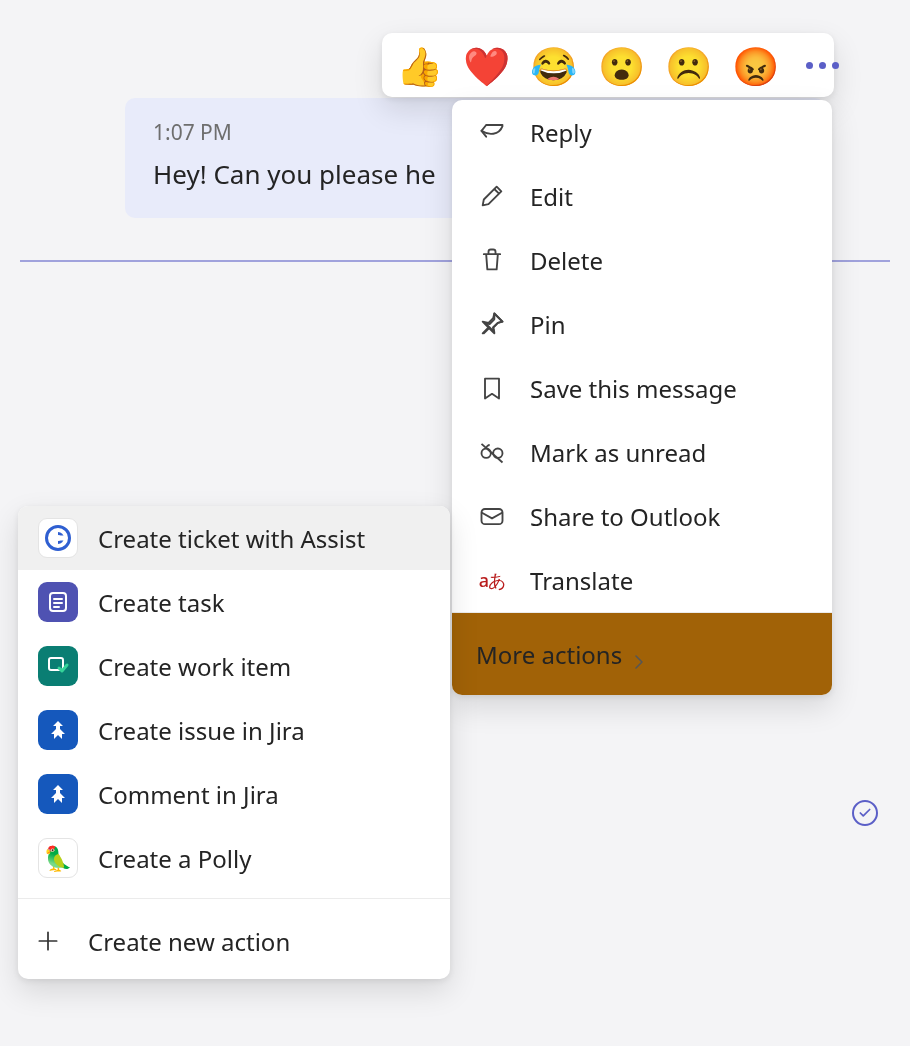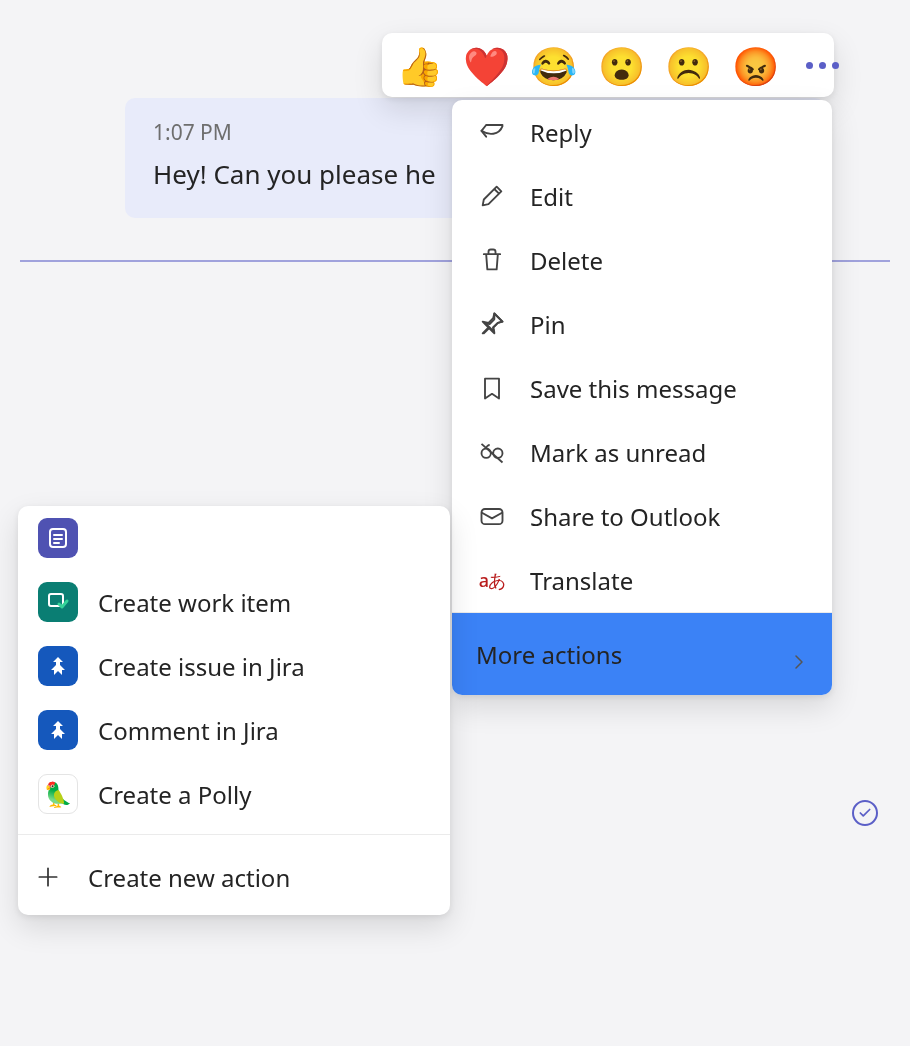--- a/index.html
+++ b/index.html
@@ -145,22 +145,21 @@
     background: var(--divider);
   }
   .cm-more {
     display: flex;
     align-items: center;
     height: 82px;
     padding: 0 24px;
     gap: 8px;
     cursor: pointer;
     font-size: 24px;
-    justify-content: space-between;
-    background: #3b82f6;
+    background: #a16207;
   }
   .cm-more .chev {
     width: 18px; height: 18px; color: #555;
   }
   .cm-more .chev svg { width: 18px; height: 18px; stroke: currentColor; fill:none; stroke-width: 2; }
 
   
   .submenu {
     position: absolute;
     left: 18px;
@@ -342,28 +341,35 @@
     <span class="chev">
       <svg viewBox="0 0 24 24">
           <path d="M8 4l8 8-8 8" stroke-linecap="round" stroke-linejoin="round"></path>
         </svg>
     </span>
   </div>
 </div>
 
 <div class="submenu">
 
+  <div class="sm-item hovered">
+    <span class="tile white">
+      <span class="assist-icon"></span>
+    </span>
+    <span class="label">Create ticket with Assist</span>
+  </div>
 
   <div class="sm-item">
     <span class="tile blue">
       <svg viewBox="0 0 24 24" fill="none" stroke="#fff" stroke-width="2">
           <rect x="4" y="3" width="16" height="18" rx="3"></rect>
           <path d="M8 9h8M8 13h8M8 17h5" stroke-linecap="round"></path>
         </svg>
     </span>
+    <span class="label">Create task</span>
   </div>
 
   <div class="sm-item">
     <span class="tile teal">
       <svg viewBox="0 0 24 24" fill="none" stroke="#fff" stroke-width="2">
           <rect x="3" y="4" width="14" height="12" rx="2" fill="#0a7e73" stroke="#fff"></rect>
           <path d="M13 14l3 3 5-6" stroke="#34d399" stroke-width="3" stroke-linecap="round" stroke-linejoin="round"></path>
         </svg>
     </span>
     <span class="label italic">Create work item</span>

